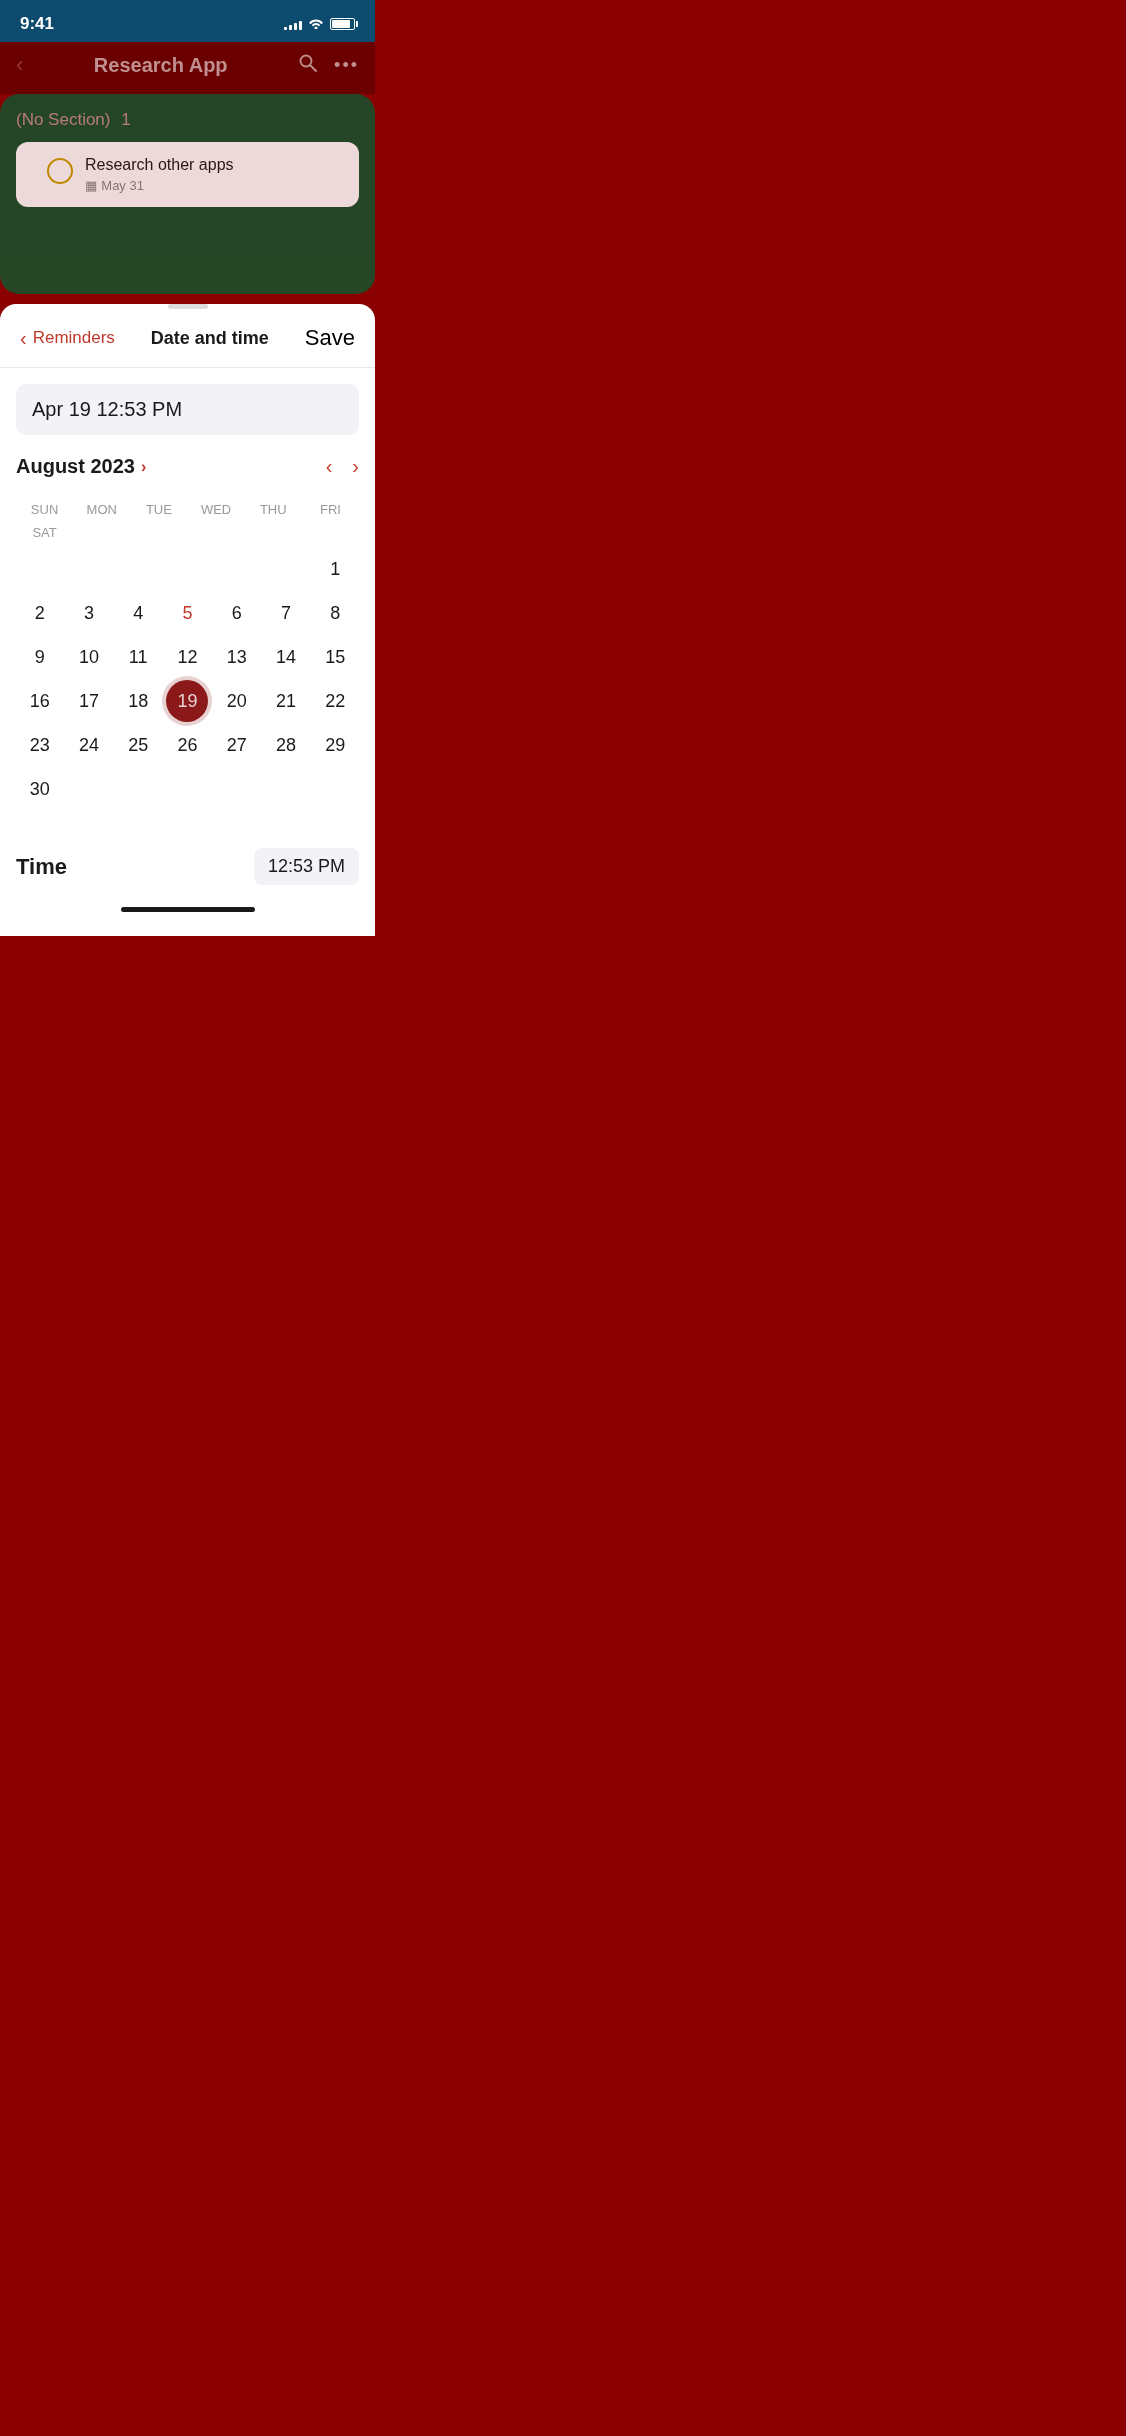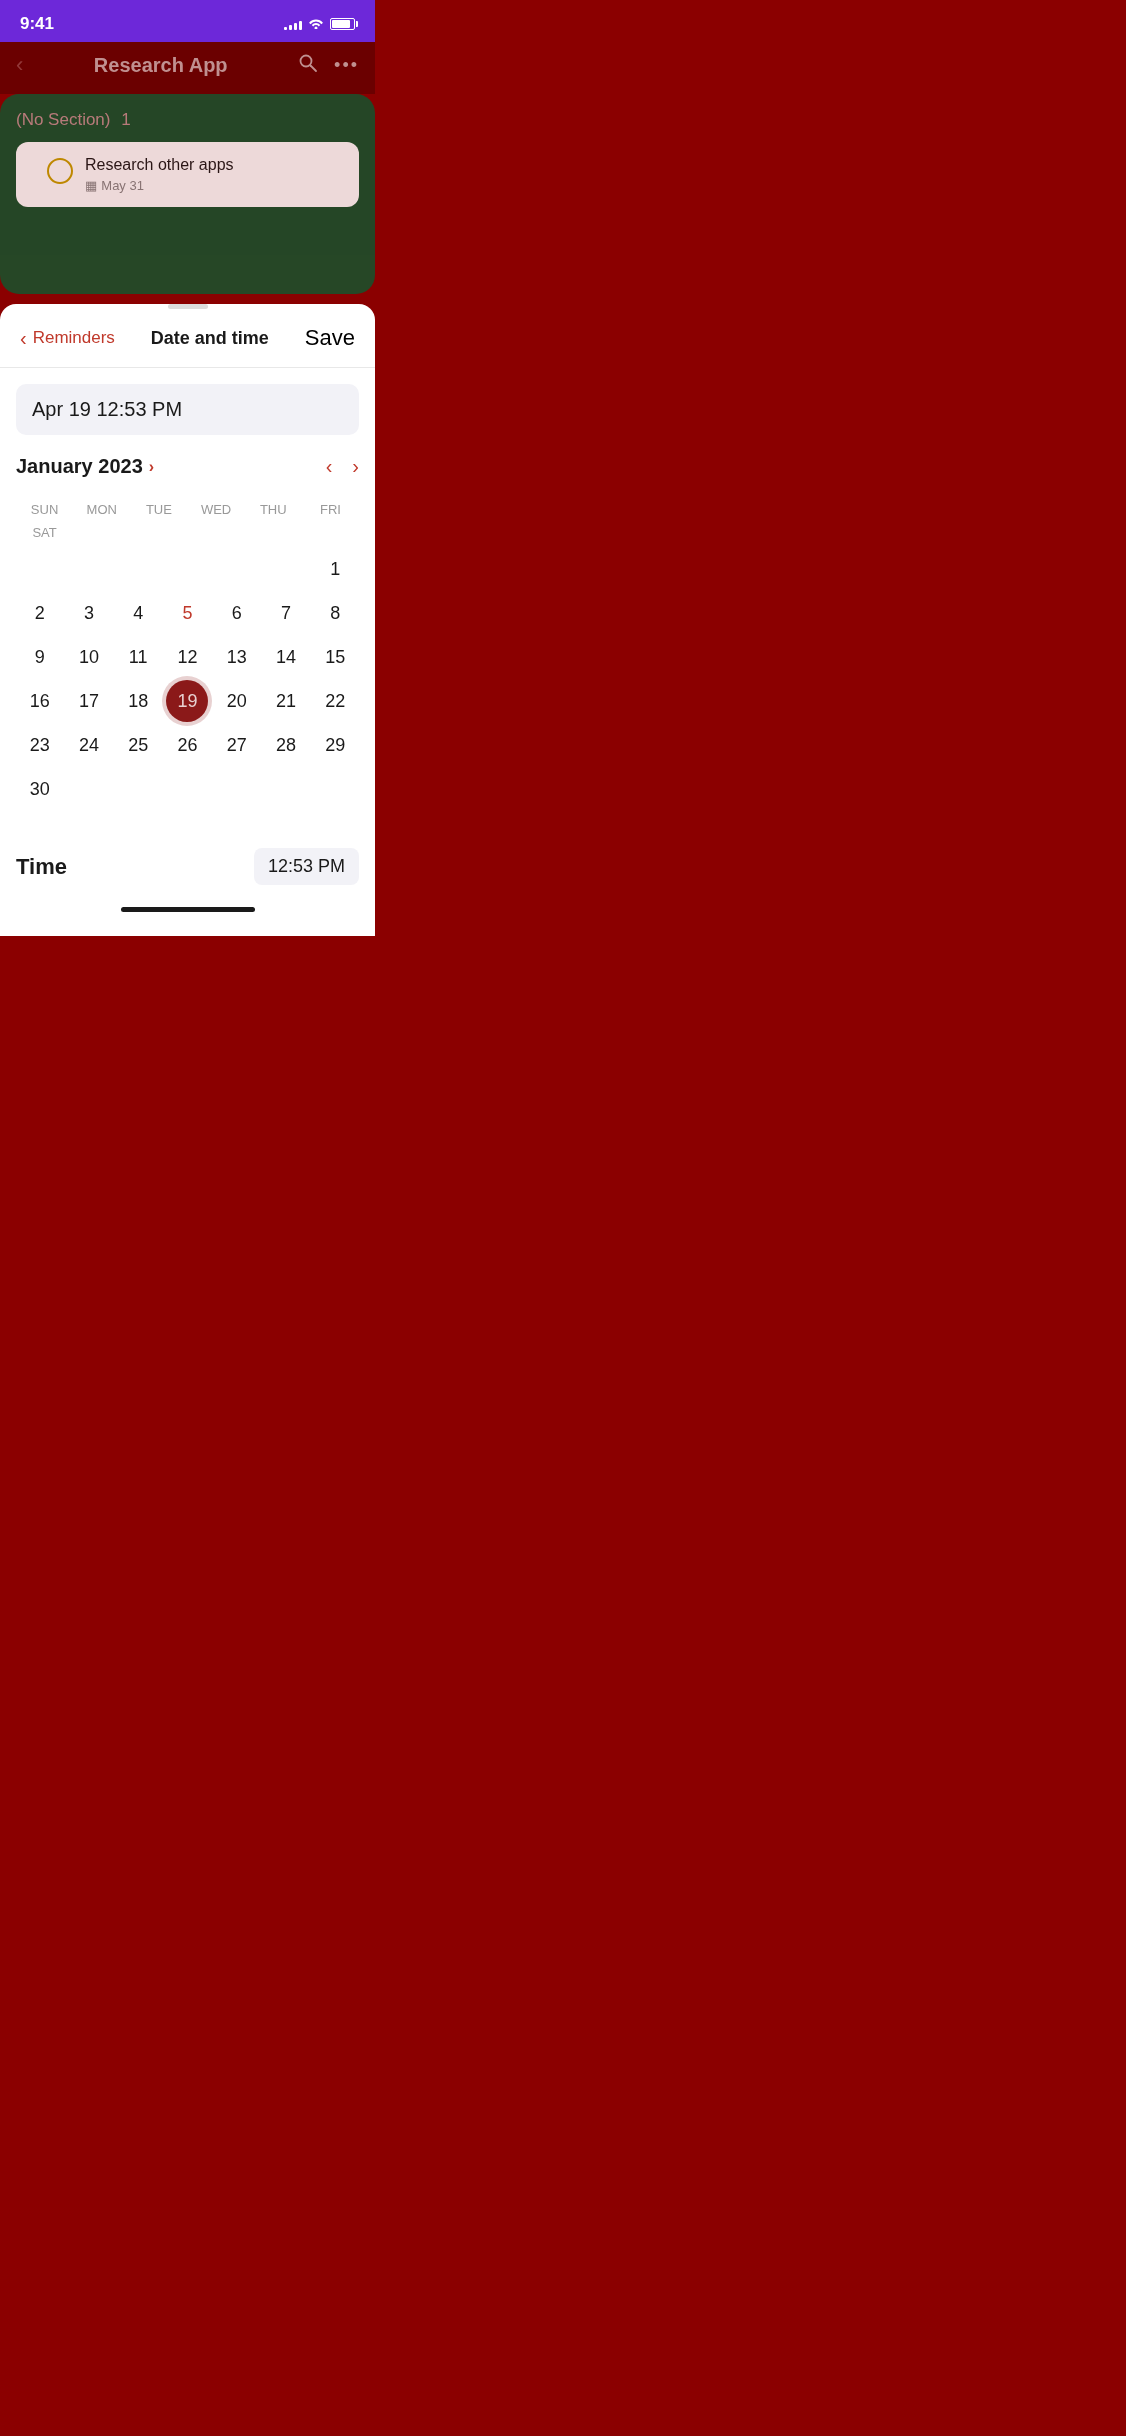--- a/index.html
+++ b/index.html
@@ -13,21 +13,21 @@
       position: relative;
       overflow: hidden;
     }
 
     
     .status-bar {
       display: flex;
       justify-content: space-between;
       align-items: center;
       padding: 14px 20px 8px;
-      background: #6d28d9;
+      background: #0c4a6e;
     }
 
     .status-time {
       font-size: 17px;
       font-weight: 600;
       color: white;
     }
 
     .status-icons {
       display: flex;
@@ -439,21 +439,21 @@
     <span class="sheet-save">Save</span>
   </div>
 
   <div class="date-display-field">
     <span class="date-display-text">Apr 19 12:53 PM</span>
   </div>
 
   <div class="calendar-section">
     <div class="calendar-header">
       <div class="month-year">
-        <span>January 2023</span>
+        <span>August 2023</span>
         <span class="month-chevron">›</span>
       </div>
       <div class="calendar-nav">
         <span class="cal-nav-btn">‹</span>
         <span class="cal-nav-btn">›</span>
       </div>
     </div>
 
     <div class="day-headers">
       <span class="day-header">SUN</span>

